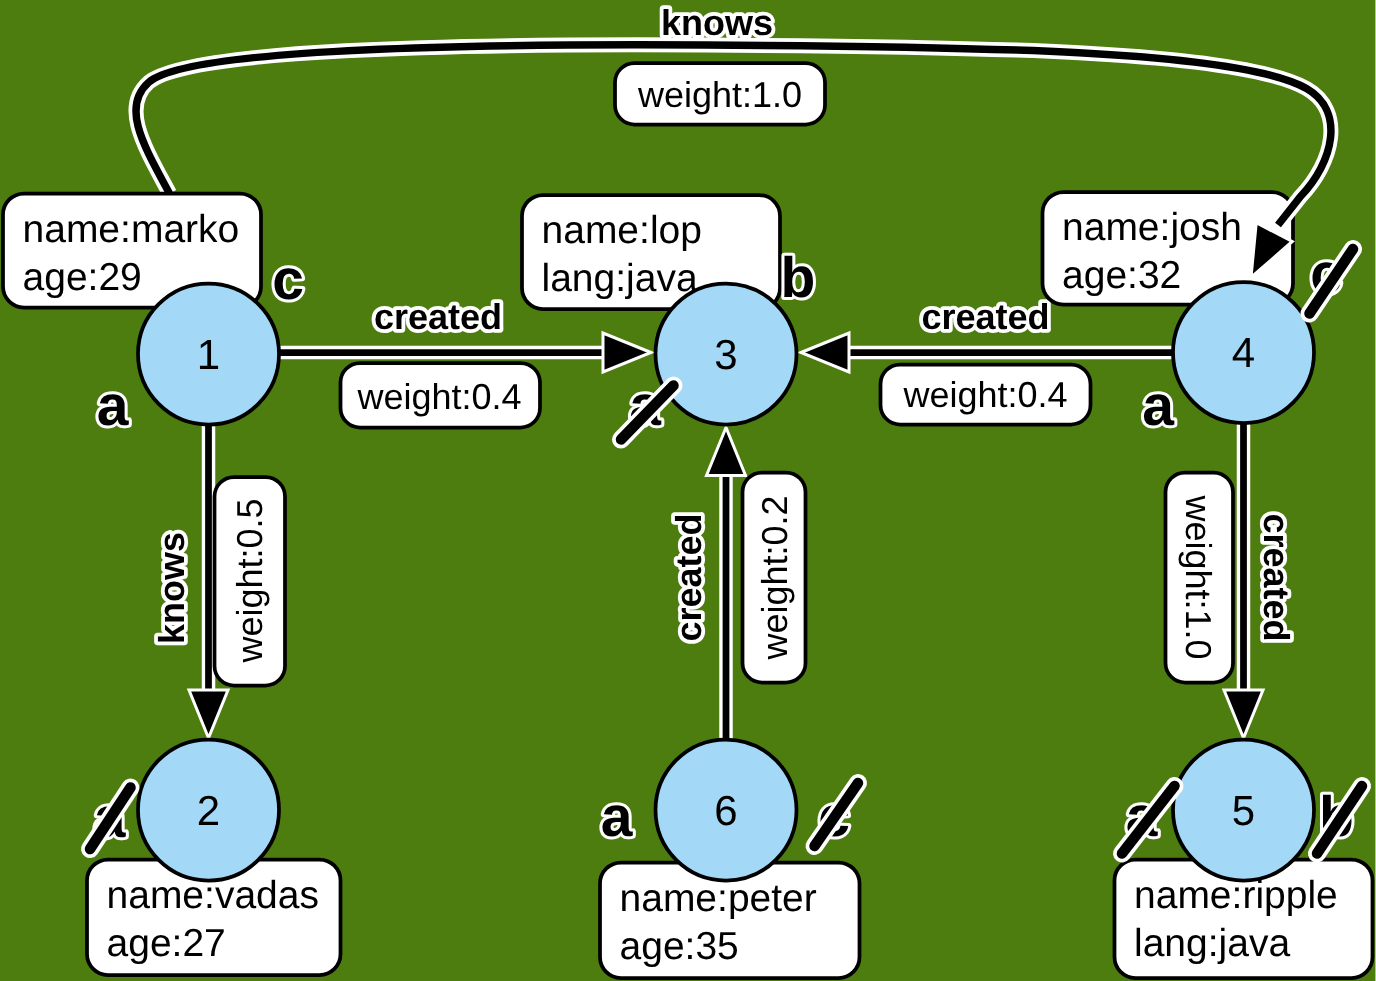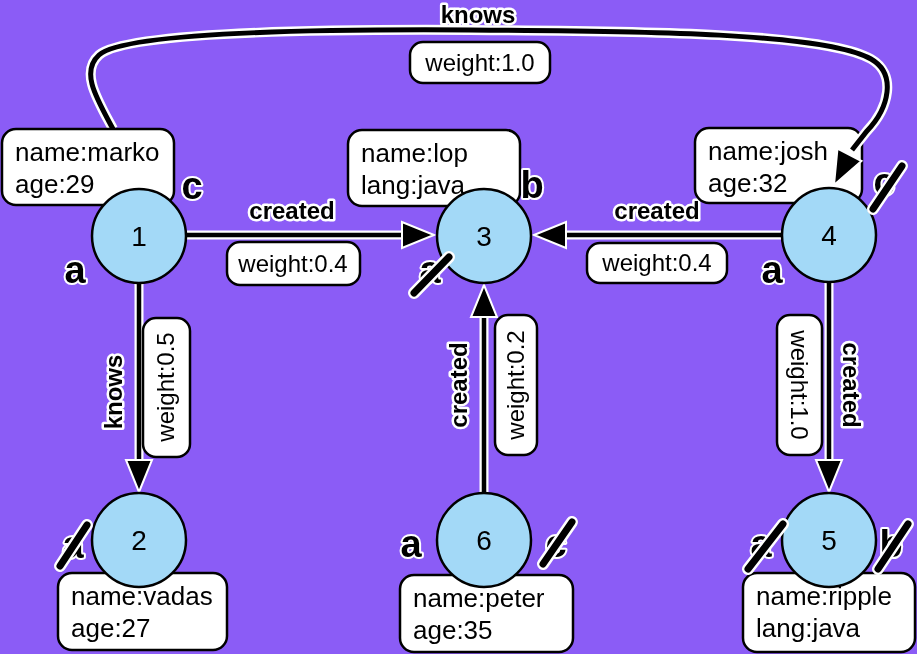--- a/index.html
+++ b/index.html
@@ -1,16 +1,16 @@
 <!DOCTYPE html>
 <html><head>
 <meta charset="utf-8">
 <style>
   html,body{margin:0;padding:0;background:#fff;}
-  .stage{position:relative;width:917px;height:654px;background:#8b5cf6;overflow:hidden;}
+  .stage{position:relative;width:917px;height:654px;background:#4d7c0f;overflow:hidden;}
   svg{display:block;}
   text{font-family:"Liberation Sans",sans-serif;fill:#000;}
   .prop-text{font-size:26px;}
   .weight-text{font-size:24px;}
   .edge-label{font-size:24px;font-weight:bold;paint-order:stroke fill;stroke:#fff;stroke-width:5px;stroke-linejoin:round;}
   .node-num{font-size:28px;text-anchor:middle;}
   .mark{font-size:38px;font-weight:bold;text-anchor:middle;paint-order:stroke fill;stroke:#fff;stroke-width:4px;stroke-linejoin:round;}
   .box{fill:#fff;stroke:#000;stroke-width:2.5;}
   .edge{stroke:#000;stroke-width:4.5;fill:none;}
   .edge-halo{stroke:#fff;stroke-width:9;fill:none;}

